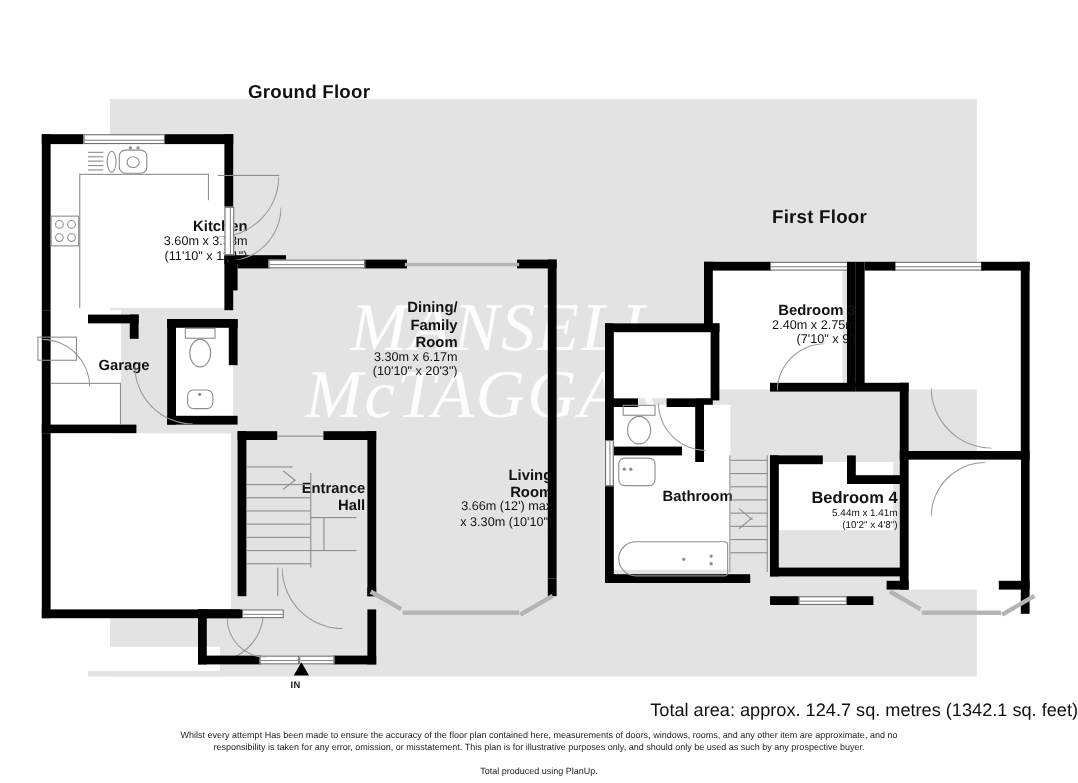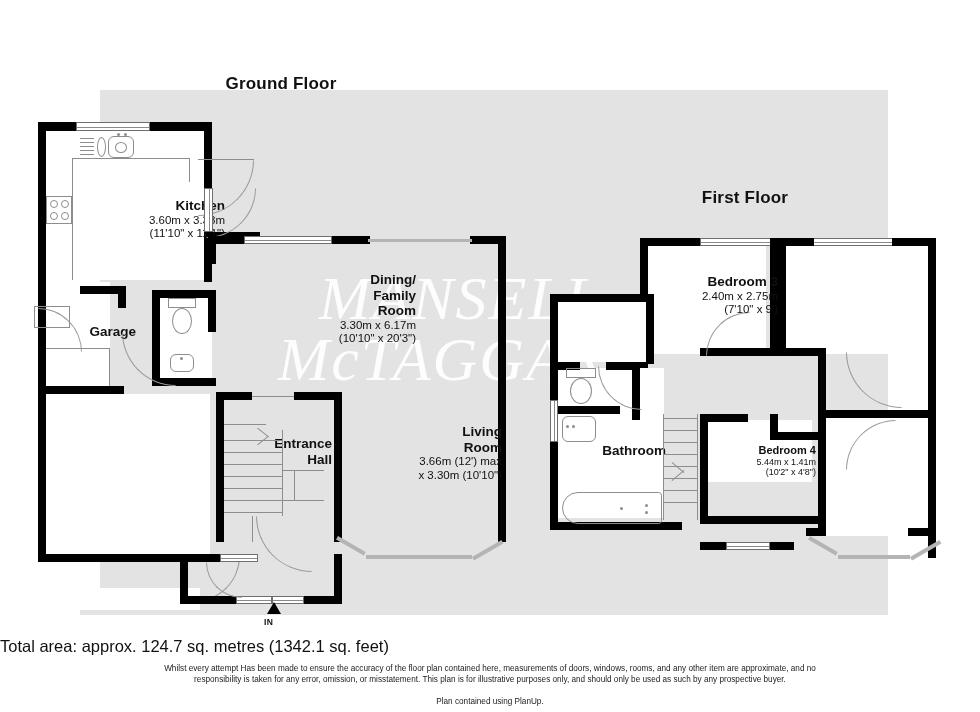--- a/index.html
+++ b/index.html
@@ -61,21 +61,21 @@
     text-align: right;
     white-space: nowrap;
     line-height: 1.16;
   }
   .room .rname {
     font-weight: bold;
     font-size: 13.5px;
     display: block;
   }
   .room .rname.sm {
-    font-size: 11px;
+    font-size: 15px;
   }
   .room .rdim {
     font-size: 11.5px;
     display: block;
   }
   .room .rdim.sm {
     font-size: 9px;
   }
   .room.plainonly .rname {
     font-weight: bold;
@@ -177,21 +177,21 @@
     text-align: center;
   }
   .watermark .l2 { display: block; }
 
   
   .total-area {
     position: absolute;
     left: 0;
     top: 637px;
     width: 980px;
-    text-align: left;
+    text-align: right;
     font-size: 16.5px;
   }
   .disclaimer {
     position: absolute;
     left: 150px;
     top: 664px;
     width: 680px;
     text-align: center;
     font-size: 8.2px;
     line-height: 1.32;
@@ -481,15 +481,15 @@
   <div class="thin" style="left:697px; top:414px; width:1px; height:106px;"></div>
   <div class="thin" style="left:670px; top:467px; width:16px; height:1px; transform:rotate(40deg);"></div>
   <div class="thin" style="left:670px; top:475px; width:16px; height:1px; transform:rotate(-40deg);"></div>
 
   <div class="window h" style="left:726px; top:542px; width:44px; height:8px;"></div>
   <div class="wall" style="left:700px; top:542px; width:26px; height:8px;"></div>
   <div class="wall" style="left:770px; top:542px; width:24px; height:8px;"></div>
 
   <div class="total-area">Total area: approx. 124.7 sq. metres (1342.1 sq. feet)</div>
   <div class="disclaimer">Whilst every attempt Has been made to ensure the accuracy of the floor plan contained here, measurements of doors, windows, rooms, and any other item are approximate, and no responsibility is taken for any error, omission, or misstatement. This plan is for illustrative purposes only, and should only be used as such by any prospective buyer.</div>
-  <div class="planup">Plan contained using PlanUp.</div>
+  <div class="planup">Total produced using PlanUp.</div>
 
 </div>
 
 </body></html>

